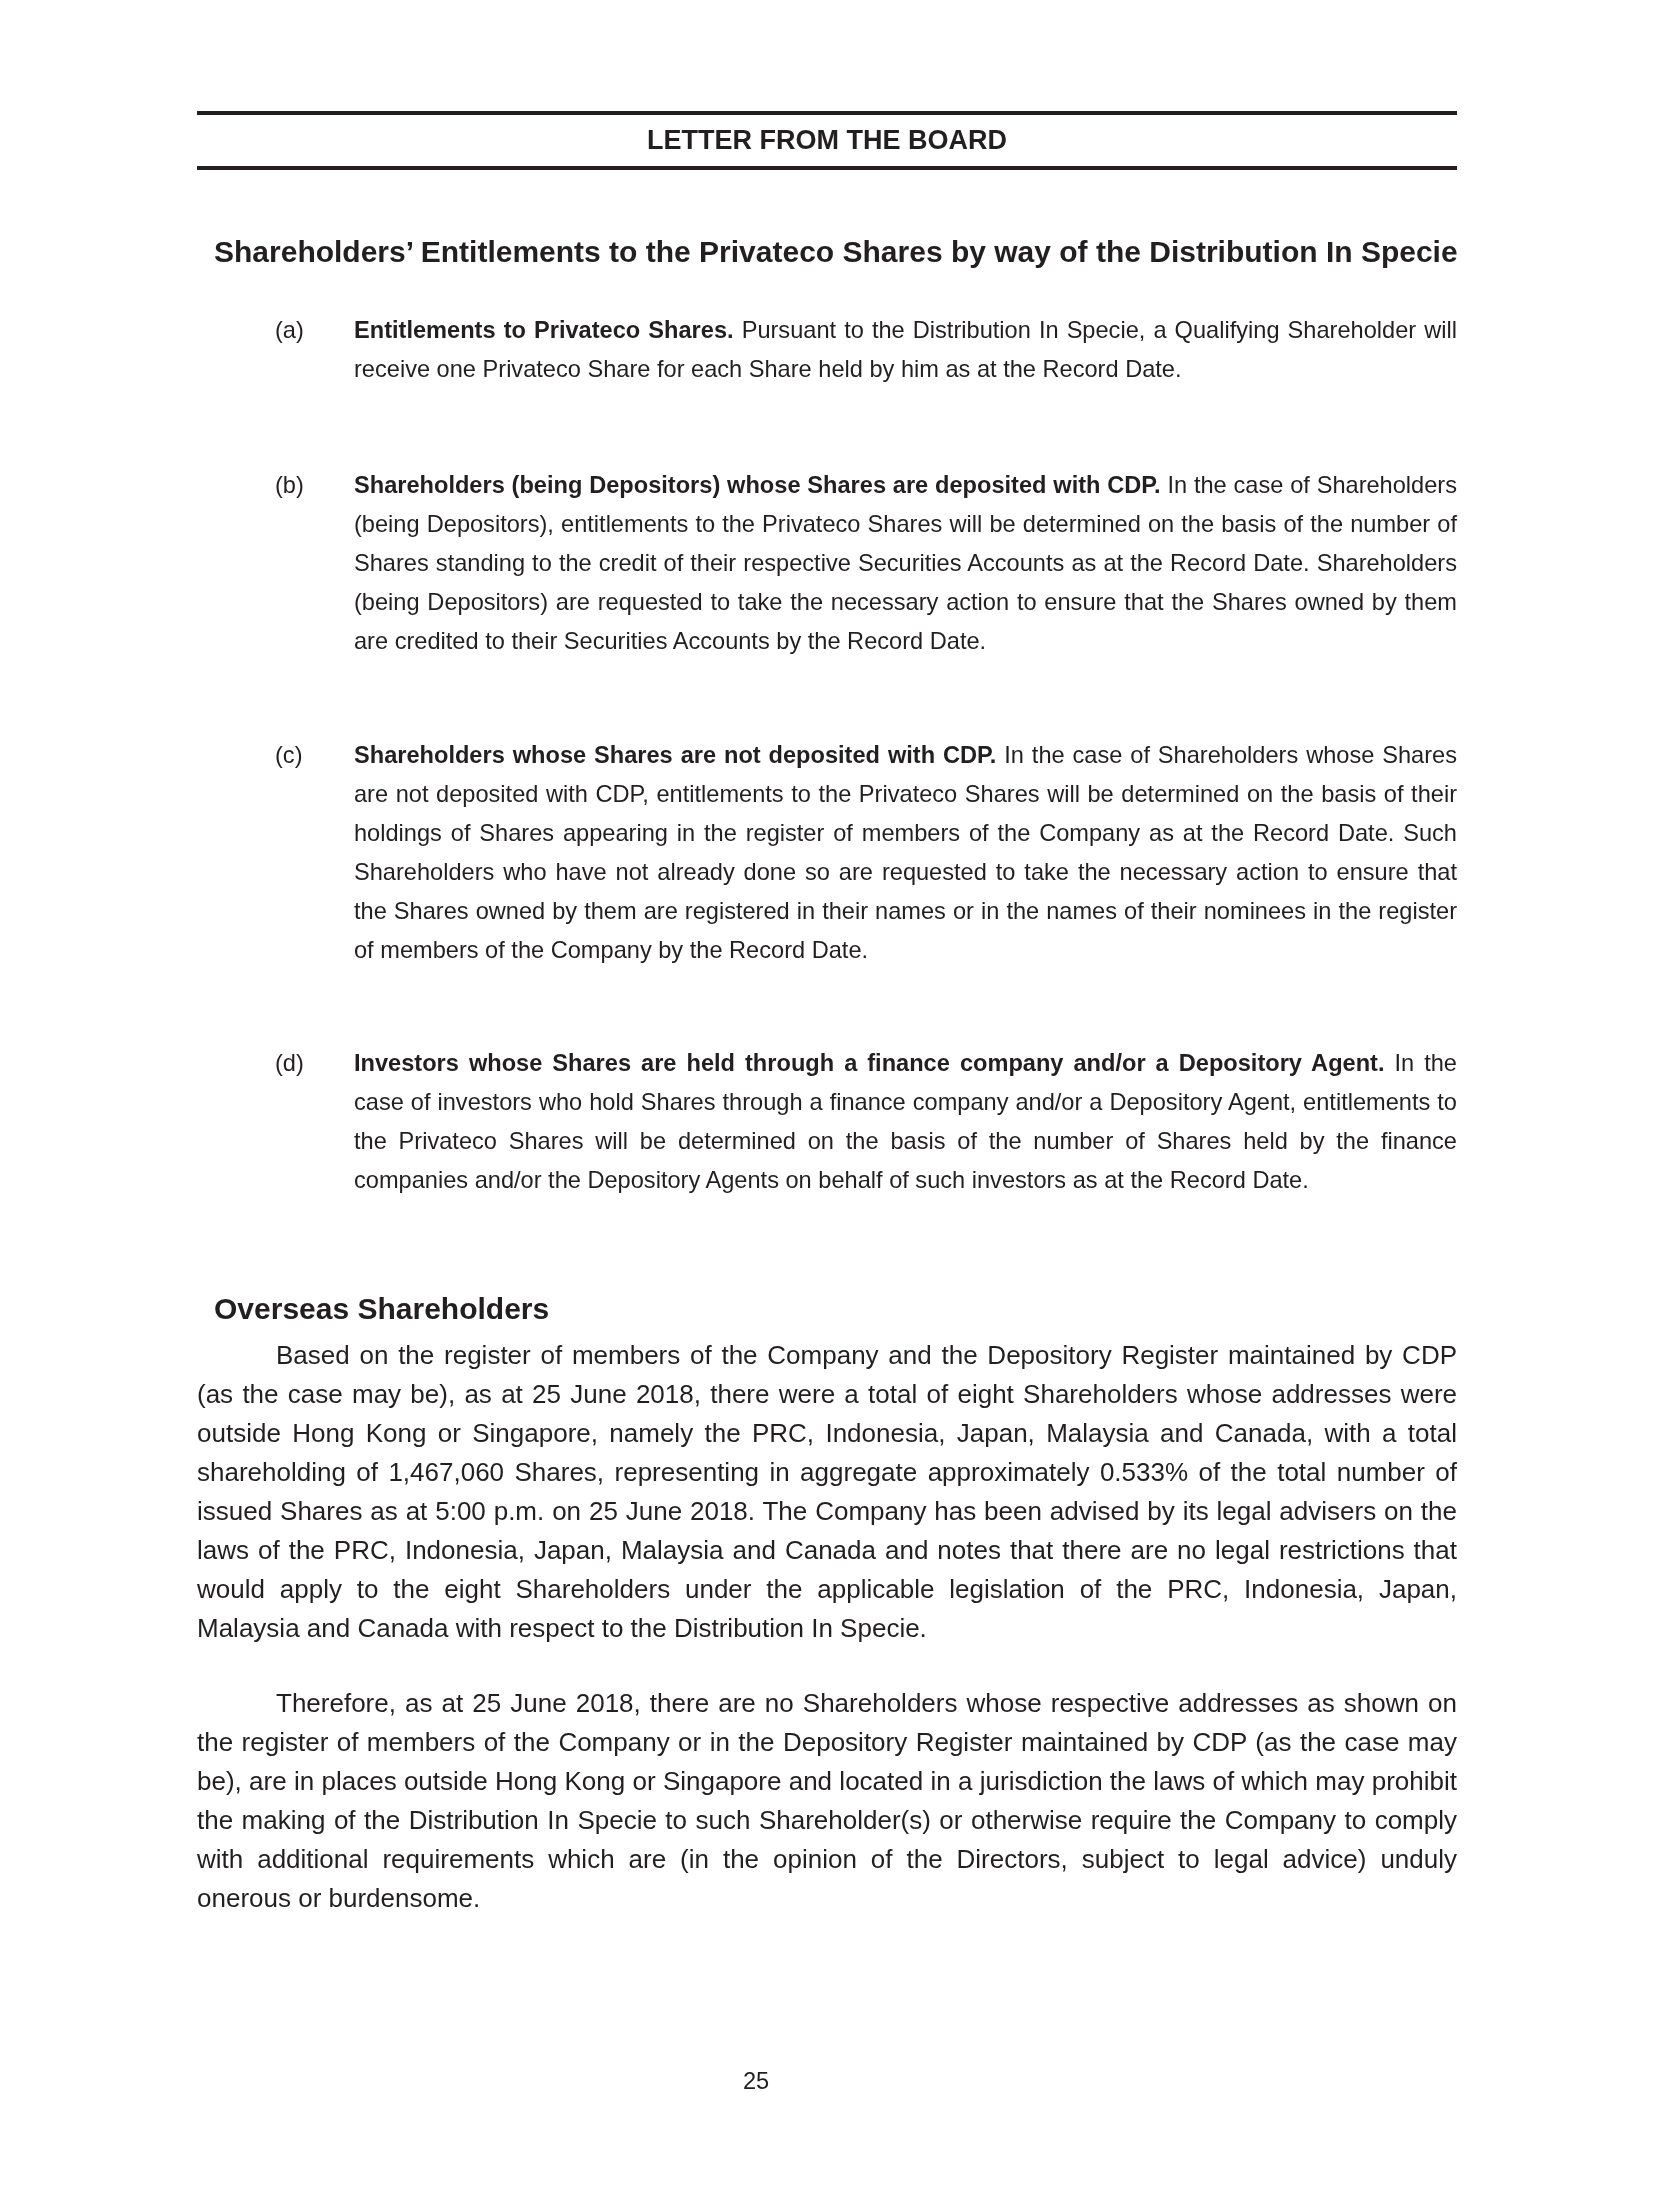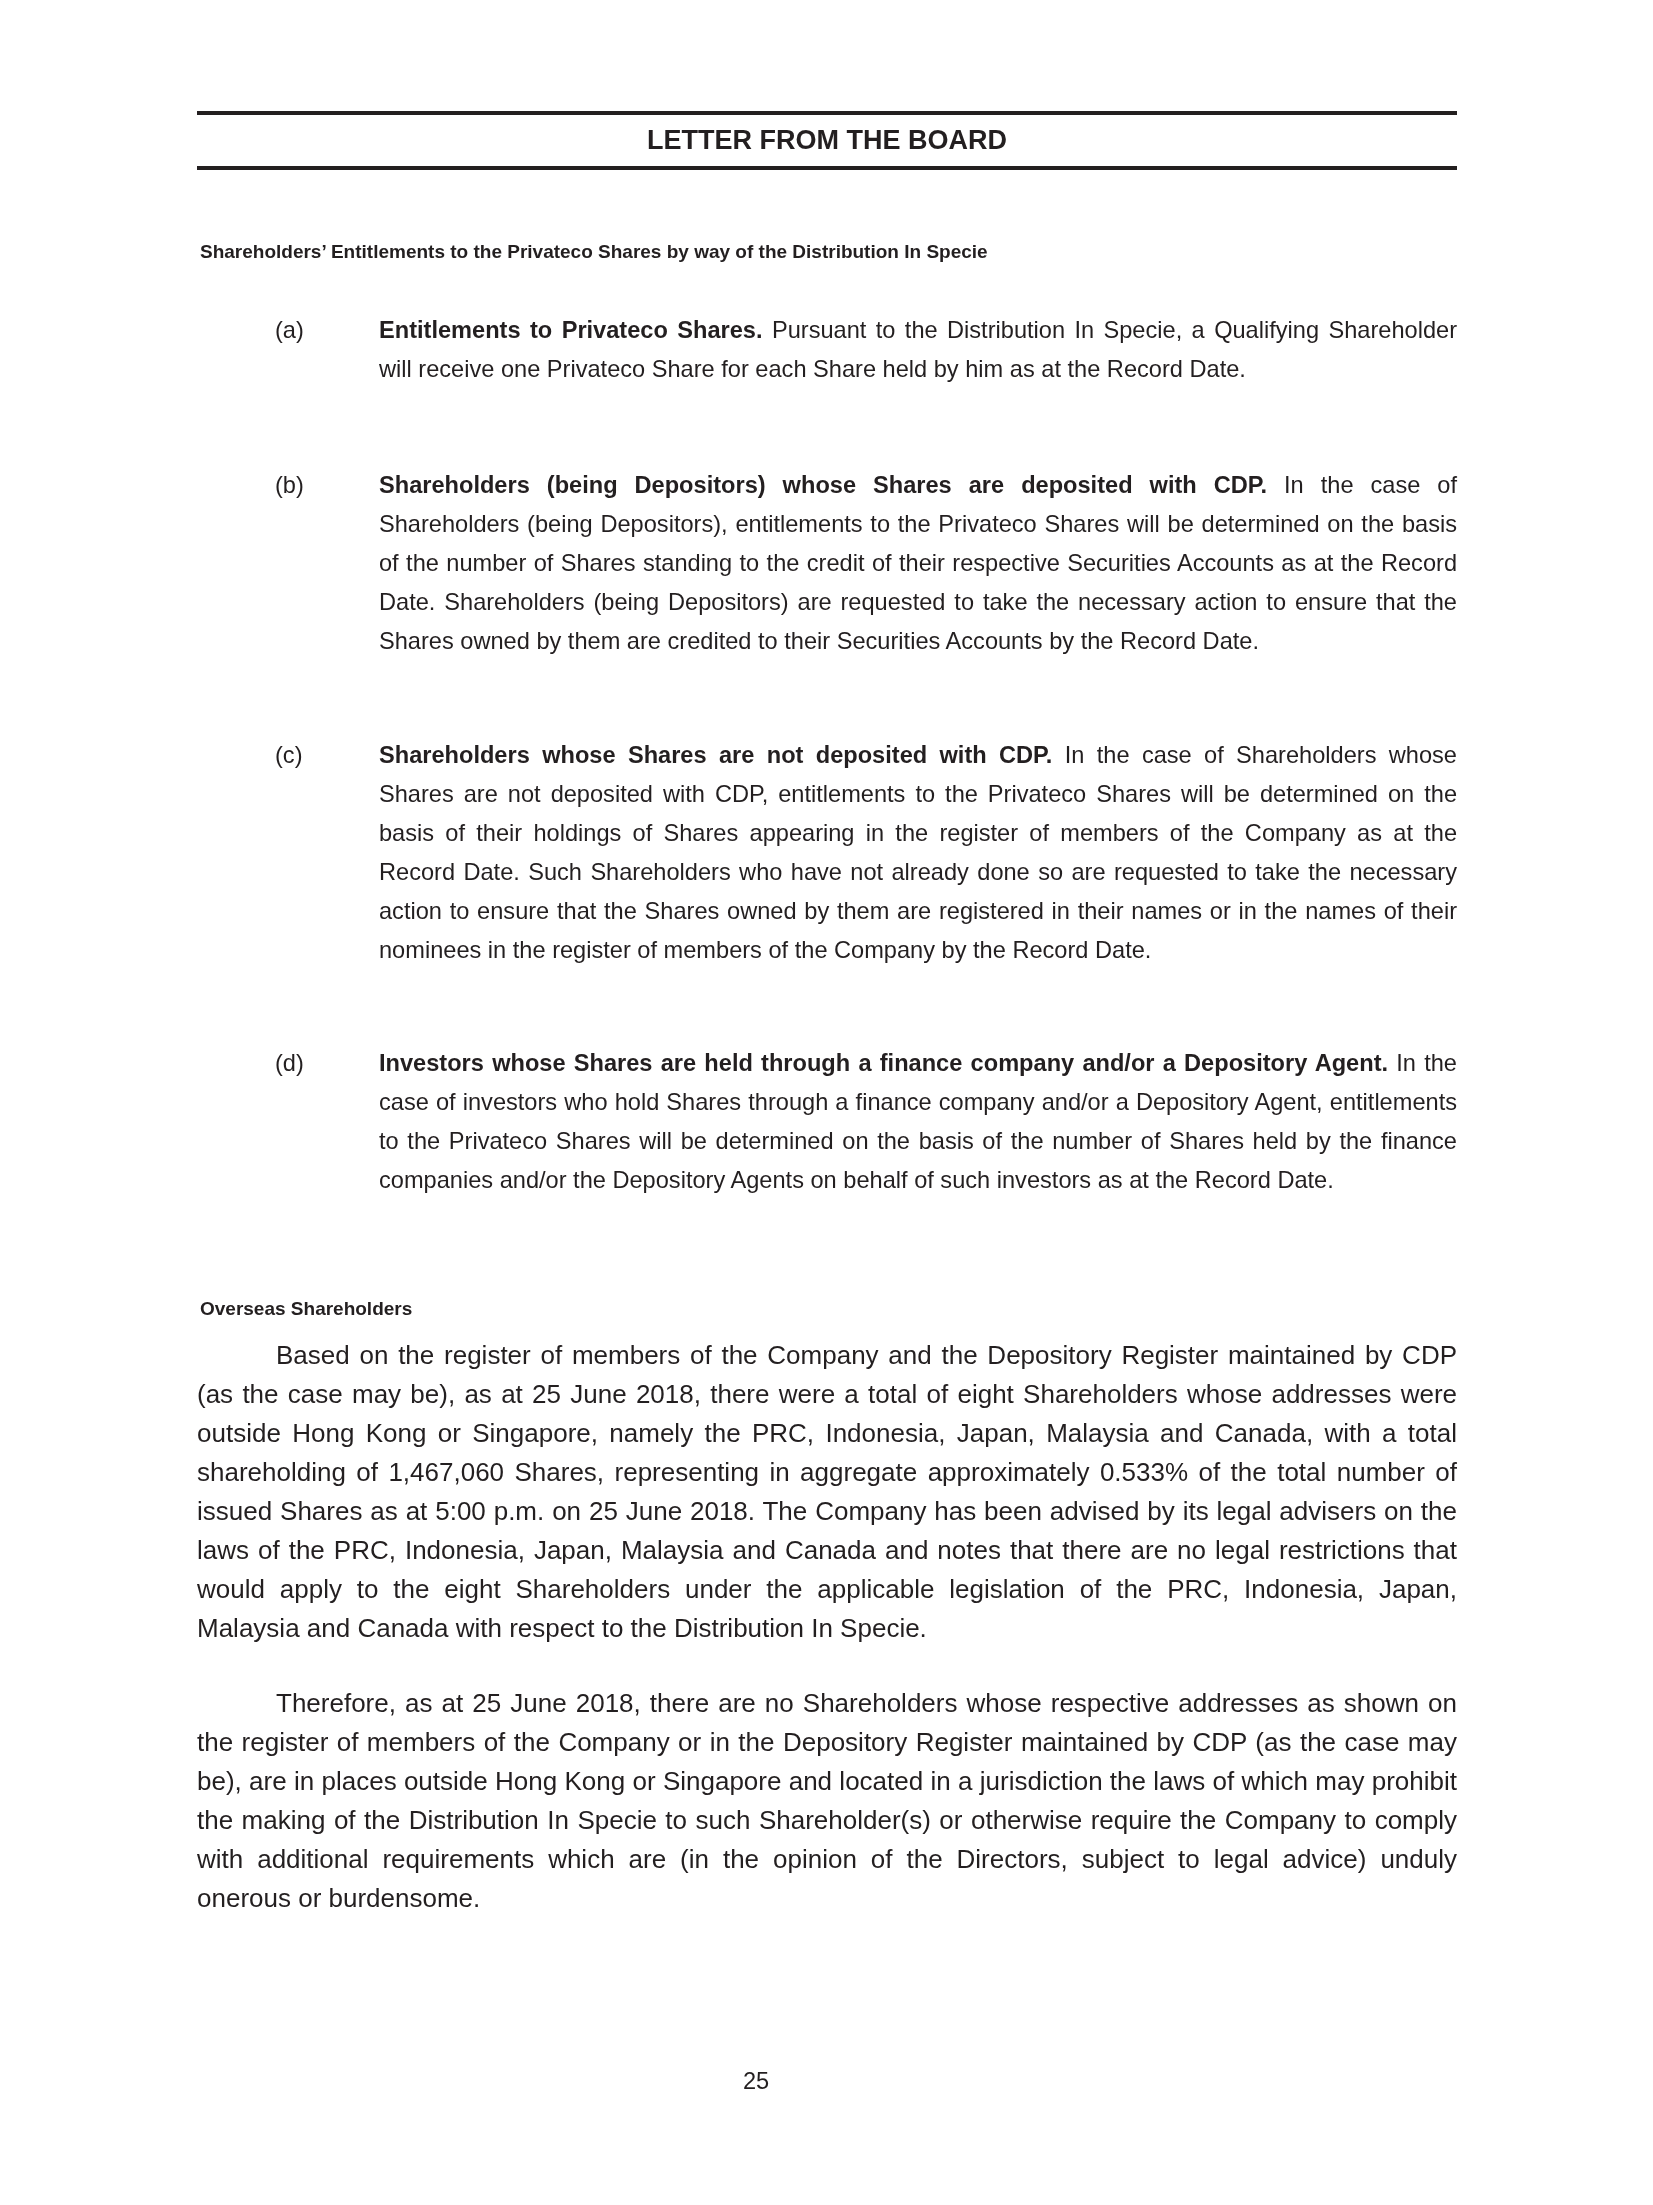--- a/index.html
+++ b/index.html
@@ -1,24 +1,24 @@
 <!DOCTYPE html>
 <html style="font-size:11.4px"><head>
 <meta charset="utf-8">
 <style>
   html, body { margin: 0; padding: 0; background: #ffffff; }
   body { width: 1654px; height: 2205px; position: relative; overflow: hidden;
          font-family: "Liberation Sans", sans-serif; color: #231f20; }
   .rule { position: absolute; left: 197px; width: 1260px; height: 3.6px; background: #231f20; }
   .title { position: absolute; left: 197px; width: 1260px; top: 119px; text-align: center;
            font-size: 27px; font-weight: bold; letter-spacing: 0px; line-height: 43px; }
-  .section-heading { position: absolute; left: 200px; font-weight: bold; font-size: 19px; line-height: 29px; }
+  .section-heading { position: absolute; left: 214px; font-weight: bold; font-size: 30px; line-height: 29px; }
   .item { position: absolute; left: 275px; width: 1182px; font-size: 23.6px; line-height: 39px; }
   .item .label { position: absolute; left: 0; top: 0; width: 71px; }
-  .item .body { margin-left: 104px; text-align: justify; }
+  .item .body { margin-left: 79px; text-align: justify; }
   .item .lead { font-weight: bold; }
   .para { position: absolute; left: 197px; width: 1260px; font-size: 26px; line-height: 39px;
           text-align: justify; text-indent: 79px; }
   .page-number { position: absolute; left: 0; width: 1512px; top: 2068px; text-align: center; font-size: 23.6px; }
 </style>
 </head>
 <body>
 
 <div class="rule" style="top:111px;"></div>
 <div class="title">LETTER FROM THE BOARD</div>

